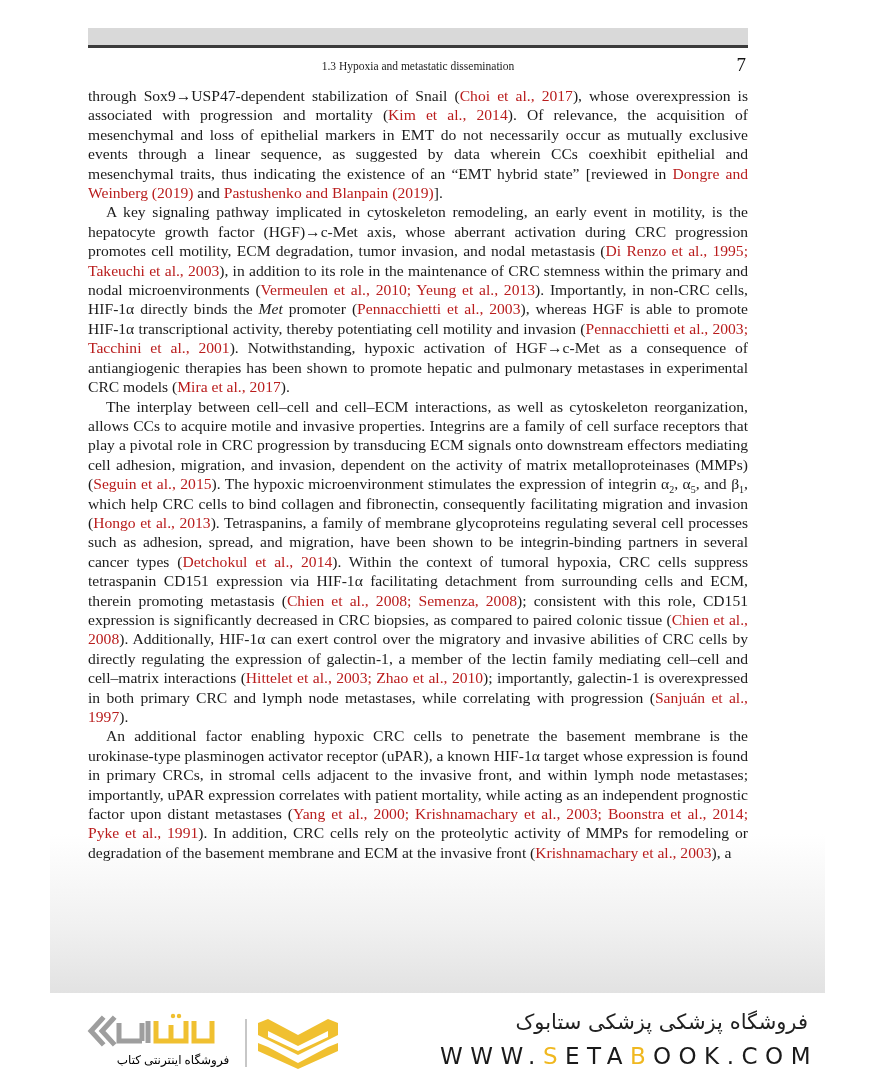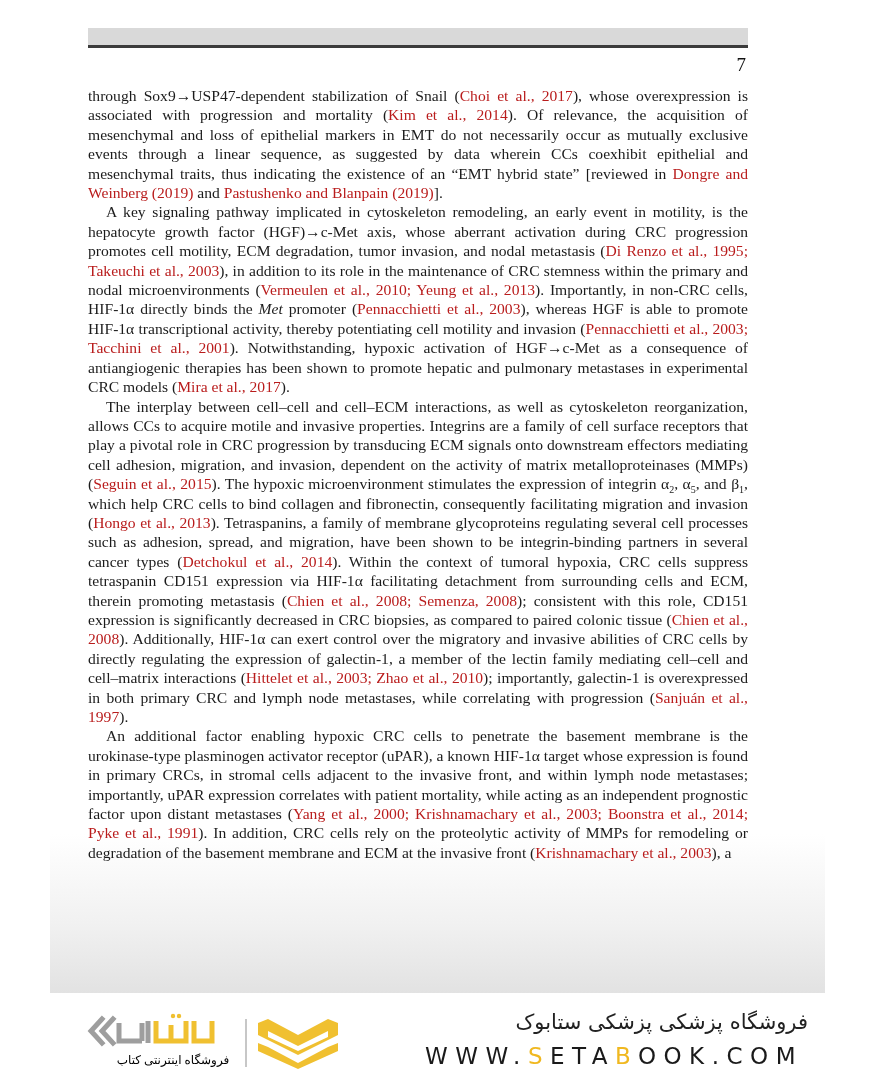--- a/index.html
+++ b/index.html
@@ -38,37 +38,38 @@
   .cite { color: #b91c1c; }
   .ital { font-style: italic; margin-top: 32px; }
   sub { font-size: 10px; line-height: 0; }
   .footer { position: absolute; left: 0; top: 993px; width: 876px; height: 87px; background: #ffffff; }
   .logo { position: absolute; left: 86px; top: 1013px; width: 270px; height: 58px; }
   .shop-fa {
     position: absolute; right: 68px; top: 1010px; font-family: "DejaVu Sans", sans-serif;
     font-size: 21px; color: #222; direction: rtl;
   }
   .shop-url {
-    position: absolute; right: 73px; top: 1043px; font-family: "DejaVu Sans", sans-serif;
+    position: absolute; right: 58px; top: 1043px; font-family: "DejaVu Sans", sans-serif;
     font-size: 23px; letter-spacing: 7.5px; color: #1a1a1a;
   }
   .shop-url .hl { color: #f0b820; }
   .logo-fa {
     position: absolute; left: 22px; top: 40px; font-family: Liberation Serif, serif;
     font-size: 12px; color: #000000; direction: rtl; width: 130px; text-align: center;
   }
 </style>
 </head>
 <body>
 
 <div class="page-bg"></div>
 
 <div class="header-bar"></div>
 
 <div class="running-head">
+  <div class="running-title">1.3 Hypoxia and metastatic dissemination</div>
   <div class="page-number">7</div>
 </div>
 
 <div class="body-text" id="body-text">
     <p><span>through Sox9→USP47-dependent stabilization of Snail (</span><a class="cite">Choi et al., 2017</a><span>), whose overex­pression is associated with progression and mortality (</span><a class="cite">Kim et al., 2014</a><span>). Of relevance, the acquisition of mesenchymal and loss of epithelial markers in EMT do not necessarily occur as mutually exclusive events through a linear sequence, as suggested by data wherein CCs coexhibit epithelial and mesenchymal traits, thus indicating the existence of an “EMT hybrid state” [reviewed in </span><a class="cite">Dongre and Weinberg (2019)</a><span> and </span><a class="cite">Pastushenko and Blanpain (2019)</a><span>].</span></p>
     <p class="indent"><span>A key signaling pathway implicated in cytoskeleton remodeling, an early event in motility, is the hepatocyte growth factor (HGF)→c-Met axis, whose aberrant activation during CRC progression promotes cell motility, ECM degradation, tumor invasion, and nodal metastasis (</span><a class="cite">Di Renzo et al., 1995; Takeuchi et al., 2003</a><span>), in addition to its role in the maintenance of CRC stemness within the primary and nodal microenvironments (</span><a class="cite">Vermeulen et al., 2010; Yeung et al., 2013</a><span>). Importantly, in non-CRC cells, HIF-1α directly binds the </span><span class="ital">Met</span><span> promoter (</span><a class="cite">Pennacchietti et al., 2003</a><span>), whereas HGF is able to promote HIF-1α transcriptional activity, thereby potentiating cell motility and invasion (</span><a class="cite">Pennacchietti et al., 2003; Tacchini et al., 2001</a><span>). Notwithstanding, hypoxic activation of HGF→c-Met as a consequence of antiangiogenic therapies has been shown to promote hepatic and pulmo­nary metastases in experimental CRC models (</span><a class="cite">Mira et al., 2017</a><span>).</span></p>
     <p class="indent"><span>The interplay between cell–cell and cell–ECM interactions, as well as cytoskeleton reorganization, allows CCs to acquire motile and invasive properties. Integrins are a fam­ily of cell surface receptors that play a pivotal role in CRC progression by transducing ECM signals onto downstream effectors mediating cell adhesion, migration, and invasion, dependent on the activity of matrix metalloproteinases (MMPs) (</span><a class="cite">Seguin et al., 2015</a><span>). The hypoxic microenvironment stimulates the expression of integrin α</span><sub>2</sub><span>, α</span><sub>5</sub><span>, and β</span><sub>1</sub><span>, which help CRC cells to bind collagen and fibronectin, consequently facilitating migration and inva­sion (</span><a class="cite">Hongo et al., 2013</a><span>). Tetraspanins, a family of membrane glycoproteins regulating several cell processes such as adhesion, spread, and migration, have been shown to be integrin-binding partners in several cancer types (</span><a class="cite">Detchokul et al., 2014</a><span>). Within the con­text of tumoral hypoxia, CRC cells suppress tetraspanin CD151 expression via HIF-1α facilitating detachment from surrounding cells and ECM, therein promoting metastasis (</span><a class="cite">Chien et al., 2008; Semenza, 2008</a><span>); consistent with this role, CD151 expression is signifi­cantly decreased in CRC biopsies, as compared to paired colonic tissue (</span><a class="cite">Chien et al., 2008</a><span>). Additionally, HIF-1α can exert control over the migratory and invasive abilities of CRC cells by directly regulating the expression of galectin-1, a member of the lectin family mediating cell–cell and cell–matrix interactions (</span><a class="cite">Hittelet et al., 2003; Zhao et al., 2010</a><span>); importantly, galectin-1 is overexpressed in both primary CRC and lymph node metastases, while correlating with progression (</span><a class="cite">Sanjuán et al., 1997</a><span>).</span></p>
     <p class="indent"><span>An additional factor enabling hypoxic CRC cells to penetrate the basement membrane is the urokinase-type plasminogen activator receptor (uPAR), a known HIF-1α target whose expression is found in primary CRCs, in stromal cells adjacent to the invasive front, and within lymph node metastases; importantly, uPAR expression correlates with patient mortality, while acting as an independent prognostic factor upon distant metastases (</span><a class="cite">Yang et al., 2000; Krishnamachary et al., 2003; Boonstra et al., 2014; Pyke et al., 1991</a><span>). In addi­tion, CRC cells rely on the proteolytic activity of MMPs for remodeling or degradation of the basement membrane and ECM at the invasive front (</span><a class="cite">Krishnamachary et al., 2003</a><span>), a</span></p>
   </div>
 

